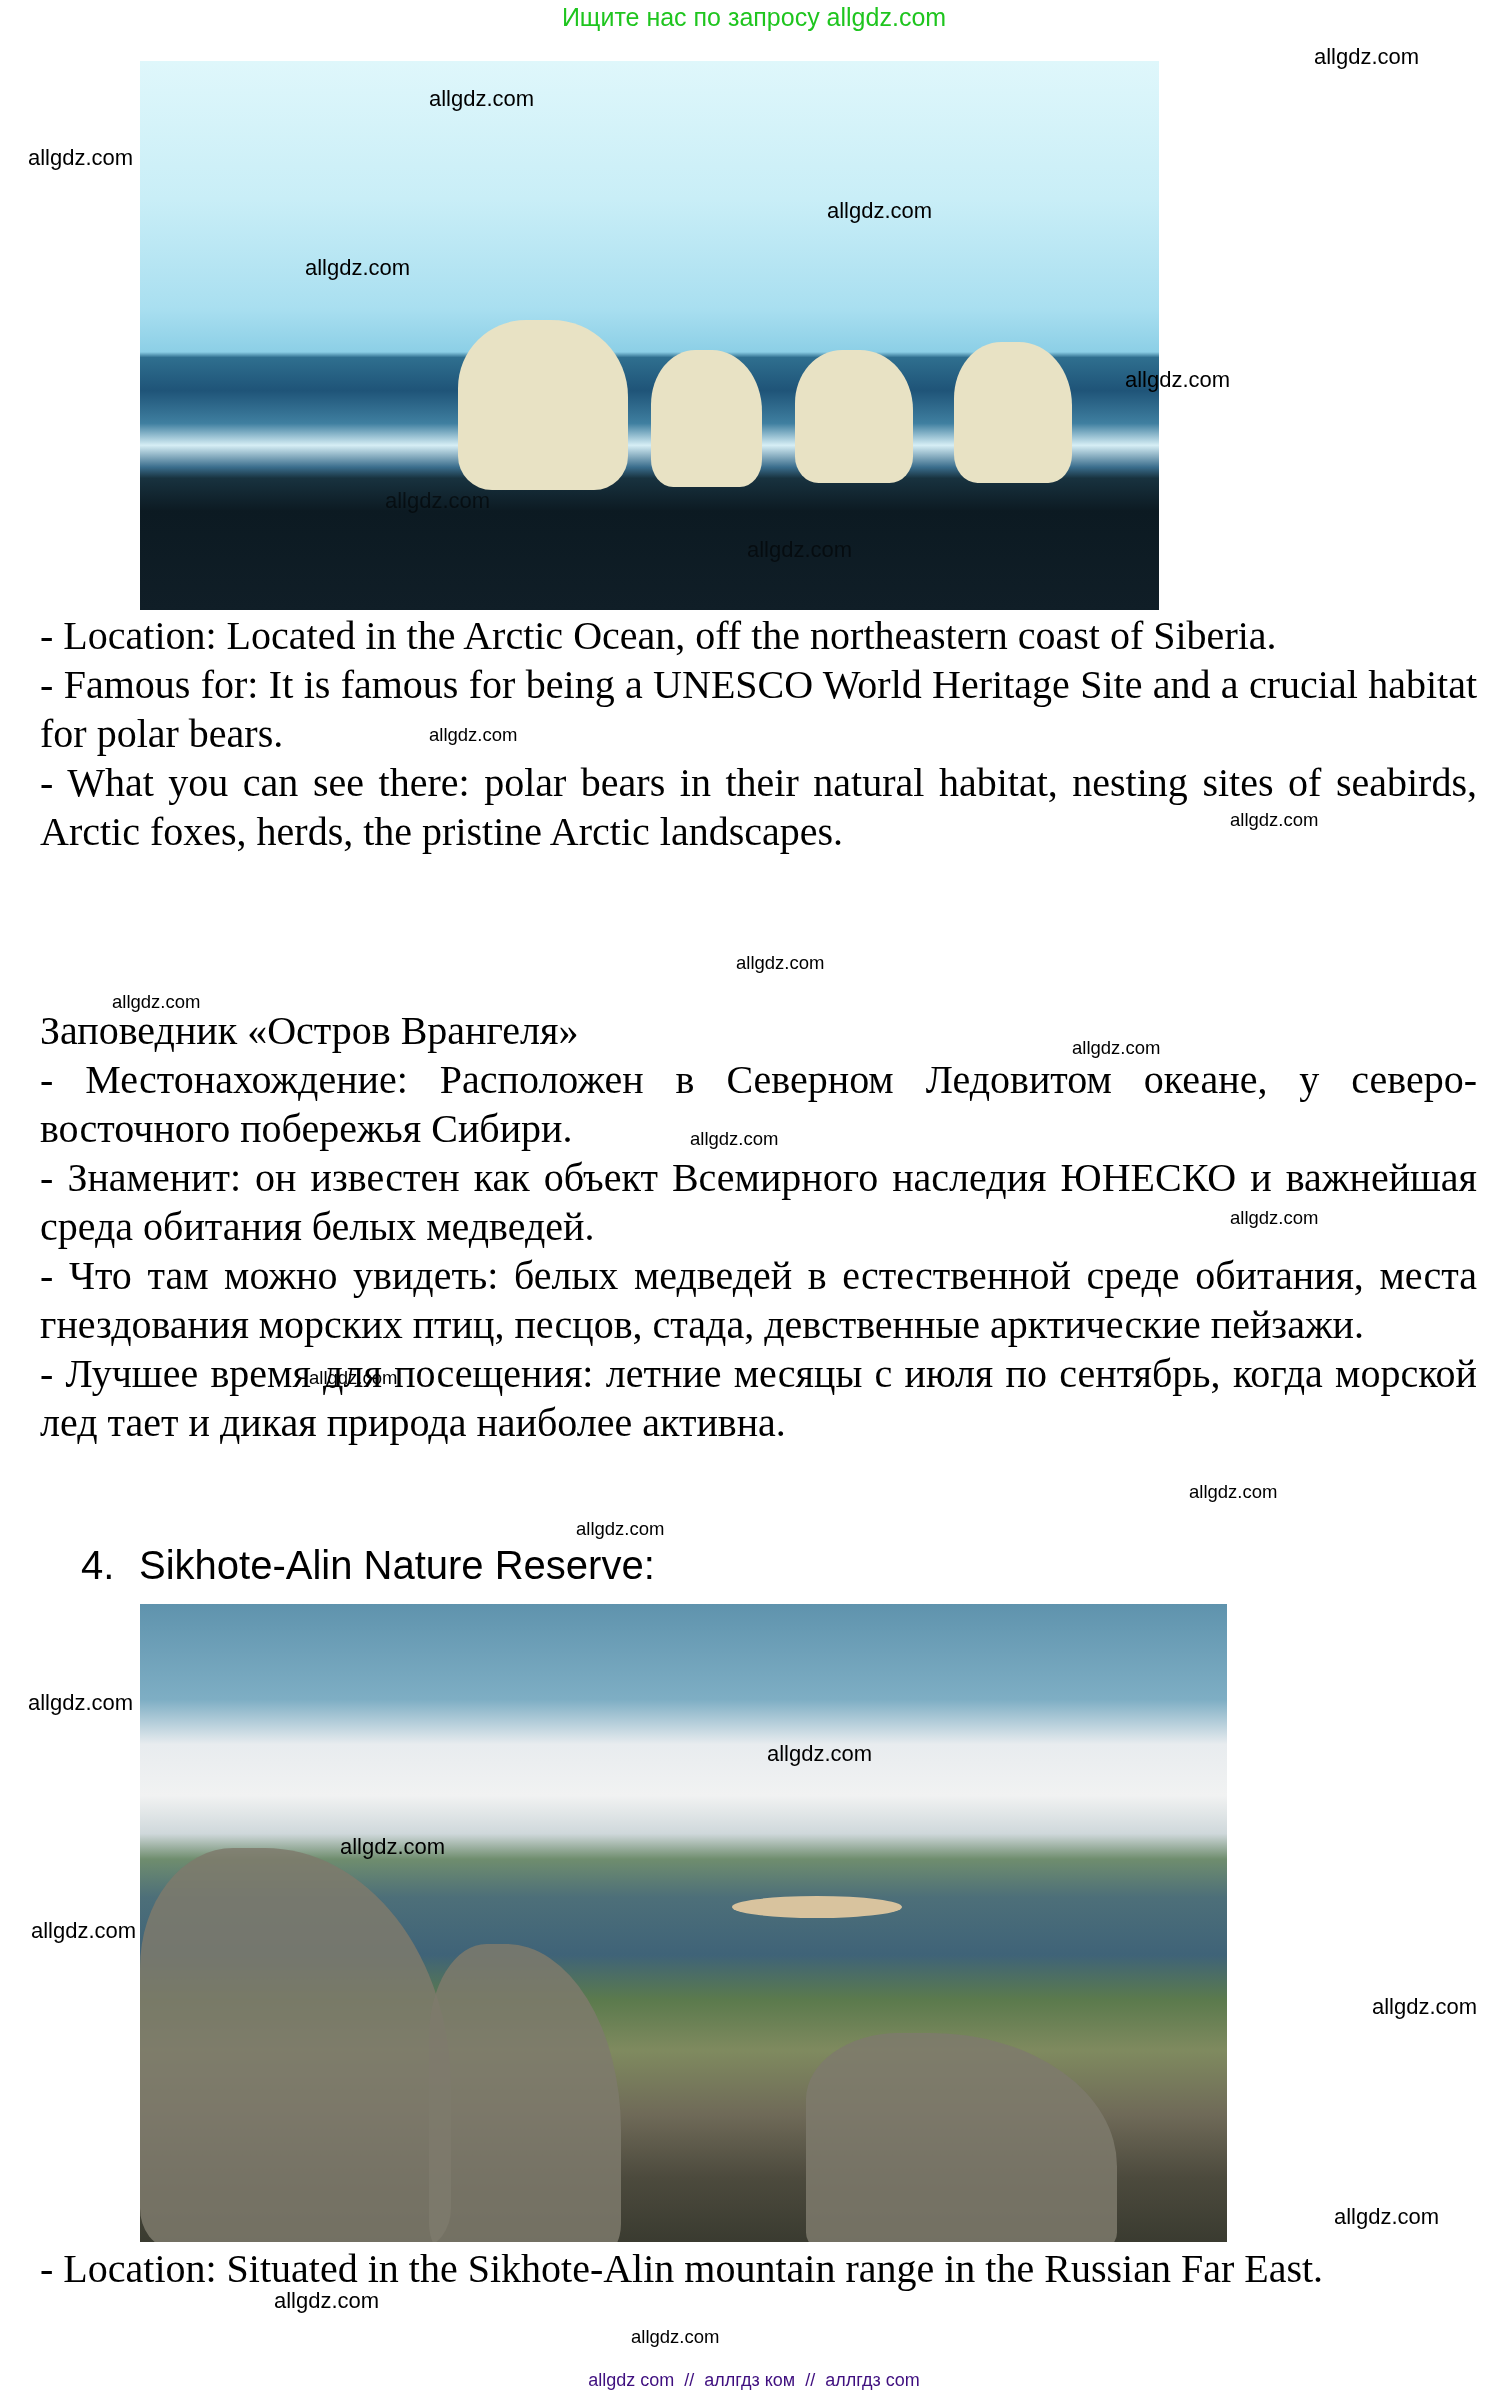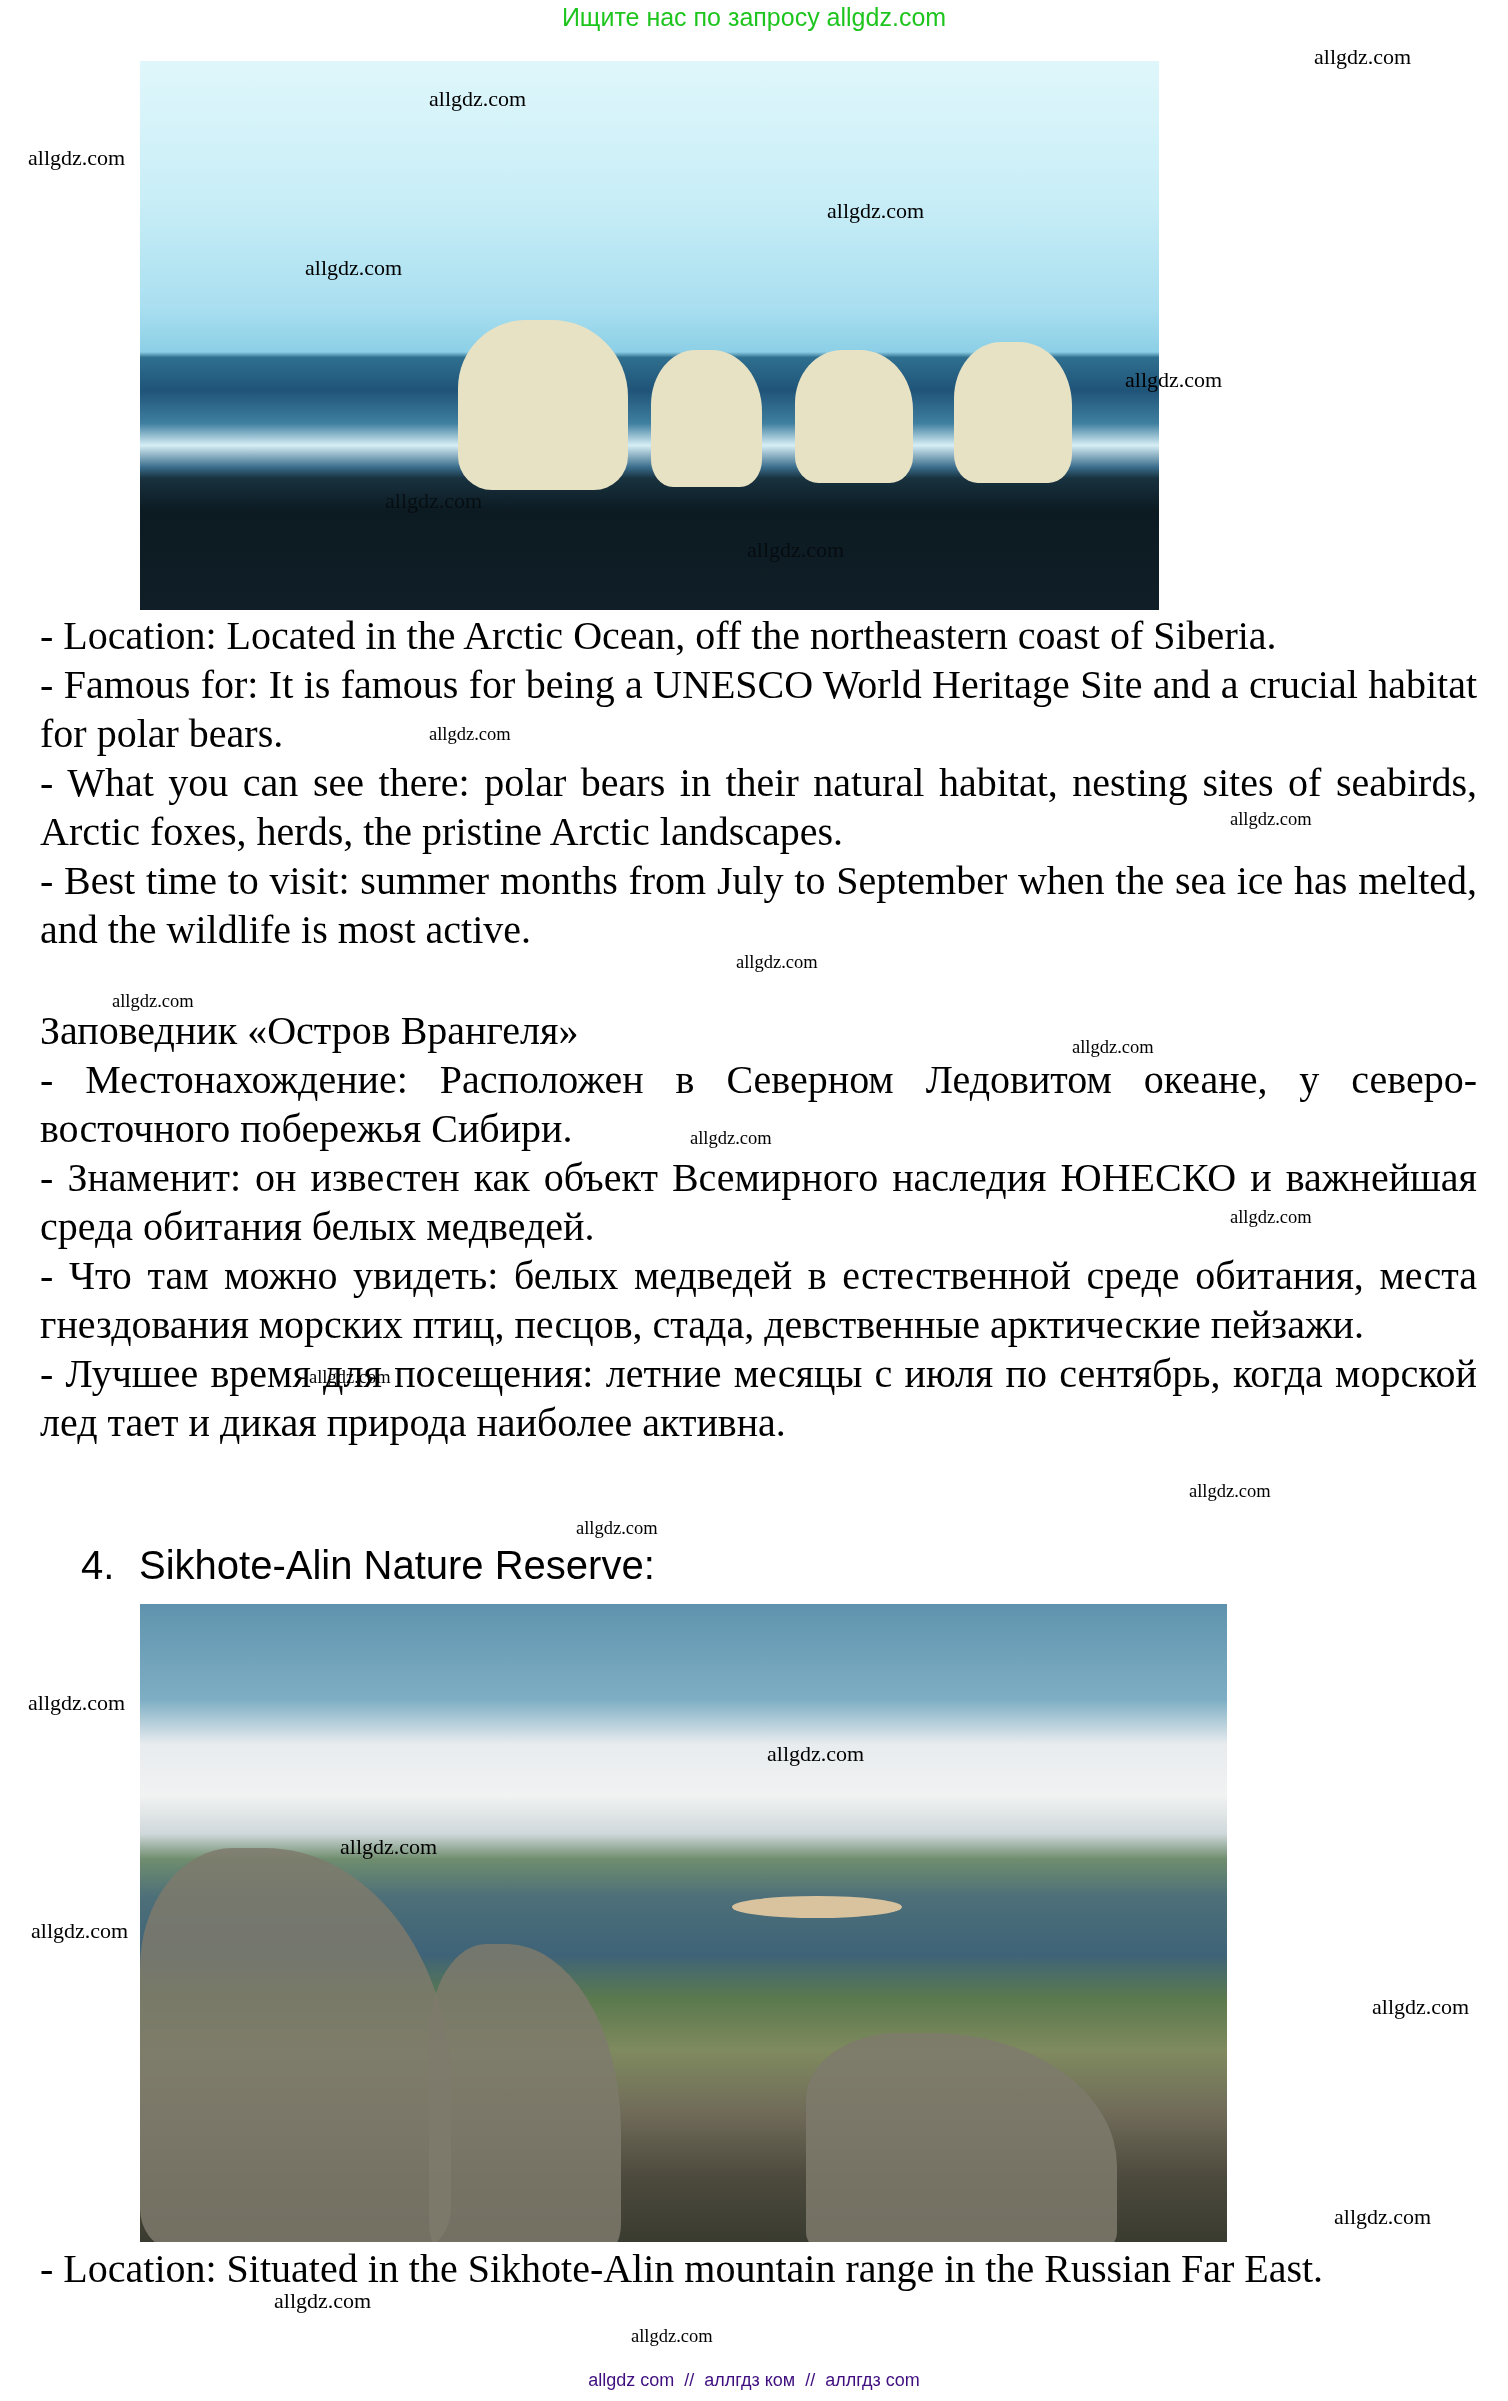--- a/index.html
+++ b/index.html
@@ -38,21 +38,21 @@
   .text-block p { margin:0; }
   .text-block .last-line-fix { text-align-last:left; }
 
   .list-heading {
     position:absolute; left:81px; top:1541px;
     font-family:Liberation Sans, sans-serif; font-size:40px; color:#000; line-height:49px;
   }
   .list-heading .num { display:inline-block; width:58px; }
 
   .watermark {
-    position:absolute; font-family:Liberation Serif, serif;
+    position:absolute; font-family:Liberation Sans, sans-serif;
     font-size:22px; color:#000; line-height:25px; white-space:nowrap;
   }
   .watermark.small { font-size:18.5px; }
   .watermark.faint { color:rgba(0,0,0,0.55); }
 </style>
 </head>
 <body>
 
 <div class="page">
 
@@ -62,21 +62,20 @@
     <div class="bears-shape" style="left:318px;top:259px;width:170px;height:170px;"></div>
     <div class="bears-shape" style="left:511px;top:289px;width:111px;height:137px;"></div>
     <div class="bears-shape" style="left:655px;top:289px;width:118px;height:133px;"></div>
     <div class="bears-shape" style="left:814px;top:281px;width:118px;height:141px;"></div>
   </div>
 
   <div class="text-block" style="top:611px;">
     <p class="last-line-fix">- Location: Located in the Arctic Ocean, off the northeastern coast of Siberia.</p>
     <p class="last-line-fix">- Famous for: It is famous for being a UNESCO World Heritage Site and a crucial habitat for polar bears.</p>
     <p class="last-line-fix">- What you can see there: polar bears in their natural habitat, nesting sites of seabirds, Arctic foxes, herds, the pristine Arctic landscapes.</p>
-    <p class="last-line-fix">- Best time to visit:  summer months from July to September when the sea ice has melted, and the wildlife is most active.</p>
   </div>
 
   <div class="text-block" style="top:1006px;">
     <p class="last-line-fix">Заповедник «Остров Врангеля»</p>
     <p class="last-line-fix">- Местонахождение: Расположен в Северном Ледовитом океане, у северо-восточного побережья Сибири.</p>
     <p class="last-line-fix">- Знаменит: он известен как объект Всемирного наследия ЮНЕСКО и важнейшая среда обитания белых медведей.</p>
     <p class="last-line-fix">- Что там можно увидеть: белых медведей в естественной среде обитания, места гнездования морских птиц, песцов, стада, девственные арктические пейзажи.</p>
     <p class="last-line-fix">- Лучшее время для посещения: летние месяцы с июля по сентябрь, когда морской лед тает и дикая природа наиболее активна.</p>
   </div>
 

